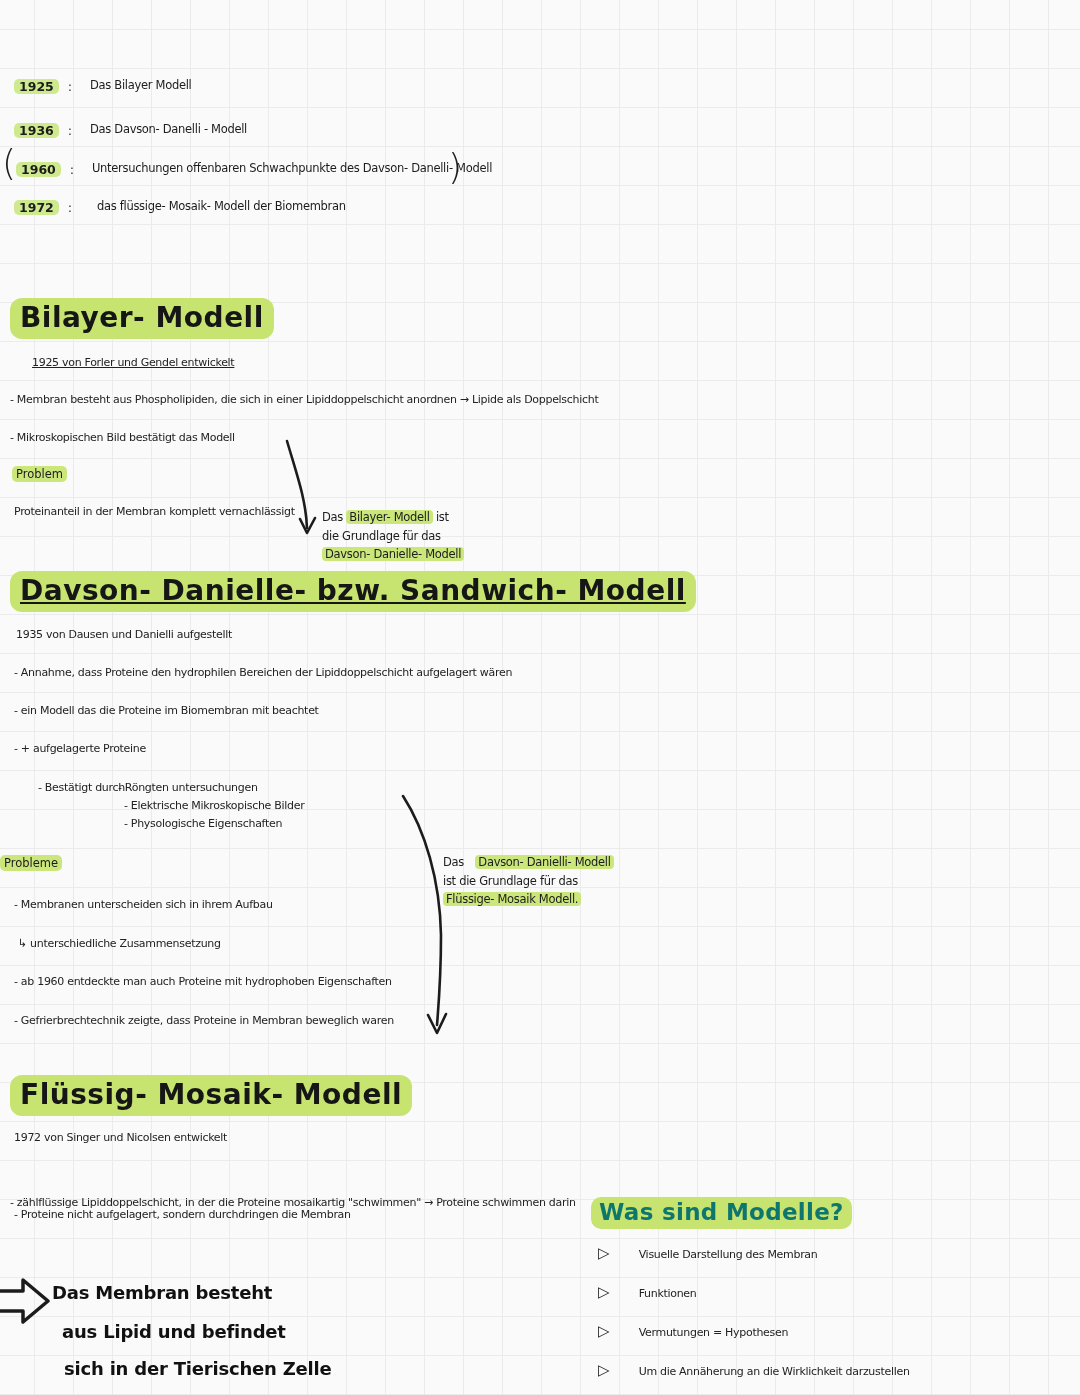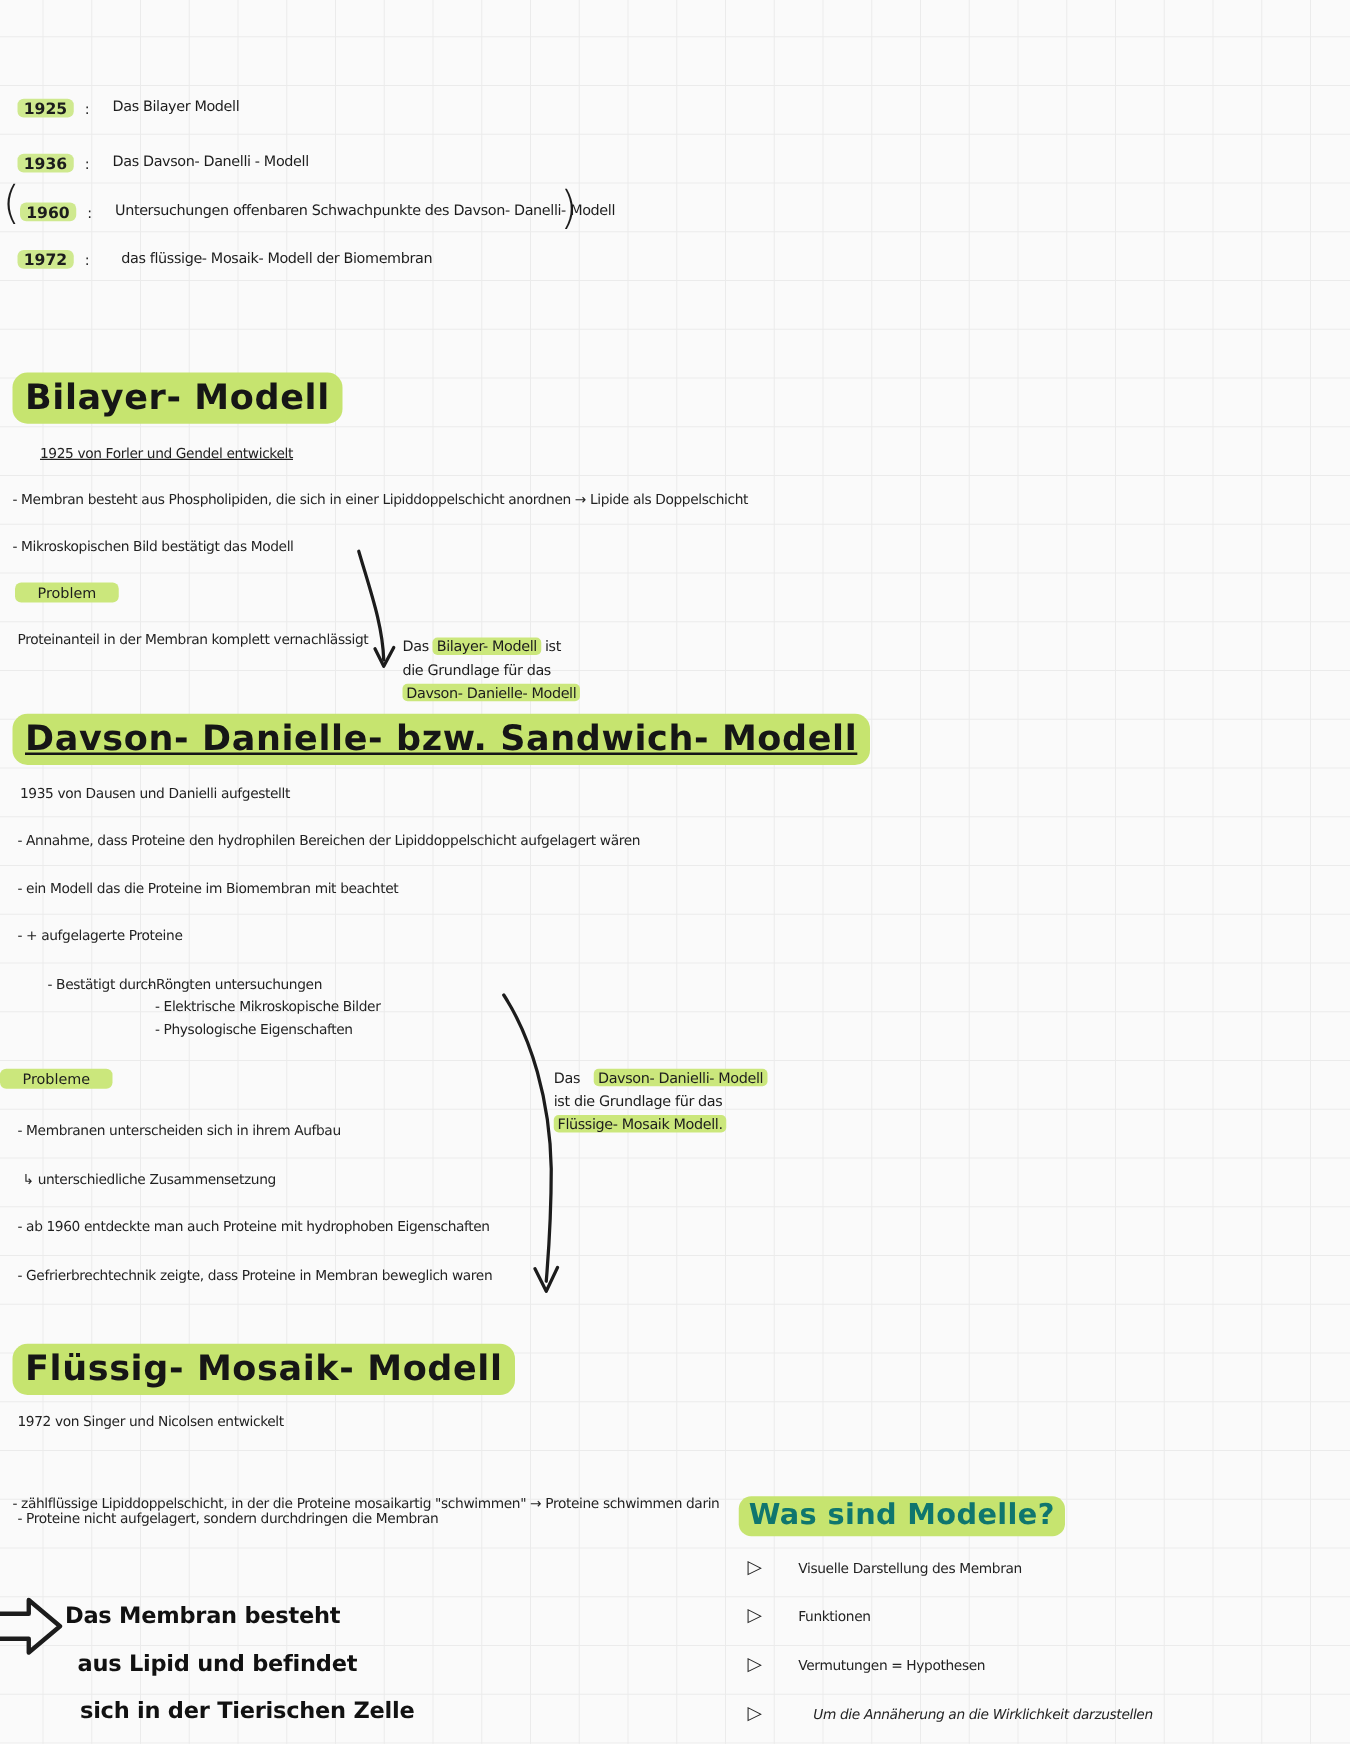--- a/index.html
+++ b/index.html
@@ -21,21 +21,21 @@
   .hand-big{font-size:18px;font-weight:600;letter-spacing:-0.2px;color:#111;}
   .year{font-size:12.5px;font-weight:600;background:#cfe98f;border-radius:5px;padding:0 5px;}
   .tl-text{font-size:11.5px;letter-spacing:-0.3px;}
   .paren{font-size:36px;font-weight:300;color:#1c1c1c;}
   .title{
     font-size:28px;font-weight:900;letter-spacing:0.5px;color:#161616;
     background:#c6e46f;border-radius:12px;padding:3px 10px 5px;
   }
   .subtitle-sm{font-size:23px;font-weight:900;letter-spacing:0.3px;color:#0f766e;
     background:#c6e46f;border-radius:10px;padding:2px 8px 4px;}
-  .label-hl{font-size:11.5px;background:#cbe77c;border-radius:5px;padding:1px 18px;}
+  .label-hl{font-size:11.5px;background:#cbe77c;border-radius:5px;padding:1px 4px;}
   .hl-sm{background:#cbe77c;border-radius:4px;padding:0 3px;}
   .note{font-size:11.5px;letter-spacing:-0.3px;line-height:18.5px;}
   .tri{font-size:15px;color:#1c1c1c;}
   svg{display:block;}
 </style>
 </head>
 <body>
 
 <div id="page">
 
@@ -132,21 +132,21 @@
   <div class="abs" style="left:598px;top:1282px;">
     <span class="tri">▷</span>
     <span class="hand" style="margin-left:24px;">Funktionen</span>
   </div>
   <div class="abs" style="left:598px;top:1321px;">
     <span class="tri">▷</span>
     <span class="hand" style="margin-left:24px;">Vermutungen = Hypothesen</span>
   </div>
   <div class="abs" style="left:598px;top:1360px;">
     <span class="tri">▷</span>
-    <span class="hand" style="margin-left:36px;font-style:italic;">Um die Annäherung an die Wirklichkeit darzustellen</span>
+    <span class="hand" style="margin-left:24px;">Um die Annäherung an die Wirklichkeit darzustellen</span>
   </div>
 
   <svg class="abs" style="left:-2px;top:1276px;" width="56" height="52" viewBox="0 0 56 52">
     <path d="M0,15 L25,15 L25,4 L50,25 L25,46 L25,35 L0,35" fill="none" stroke="#1c1c1c" stroke-width="3.5" stroke-linejoin="round" stroke-linecap="round"></path>
   </svg>
   <div class="abs hand-big" style="left:52px;top:1282px;">Das Membran besteht</div>
   <div class="abs hand-big" style="left:62px;top:1321px;">aus Lipid und befindet</div>
   <div class="abs hand-big" style="left:64px;top:1358px;">sich in der Tierischen Zelle</div>
 
 </div>

